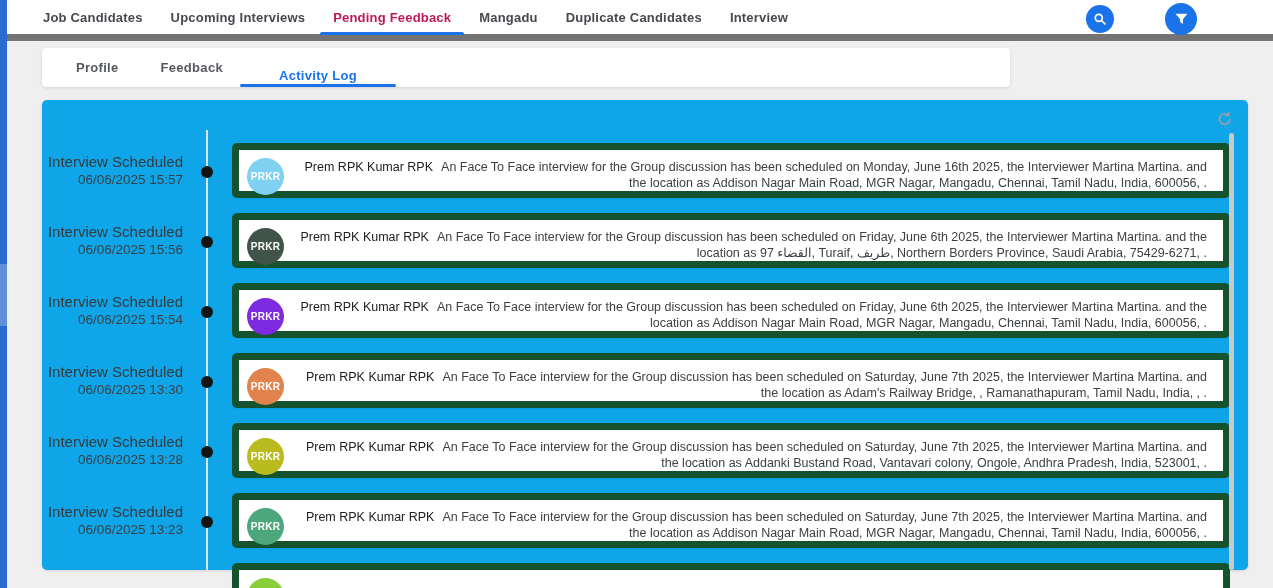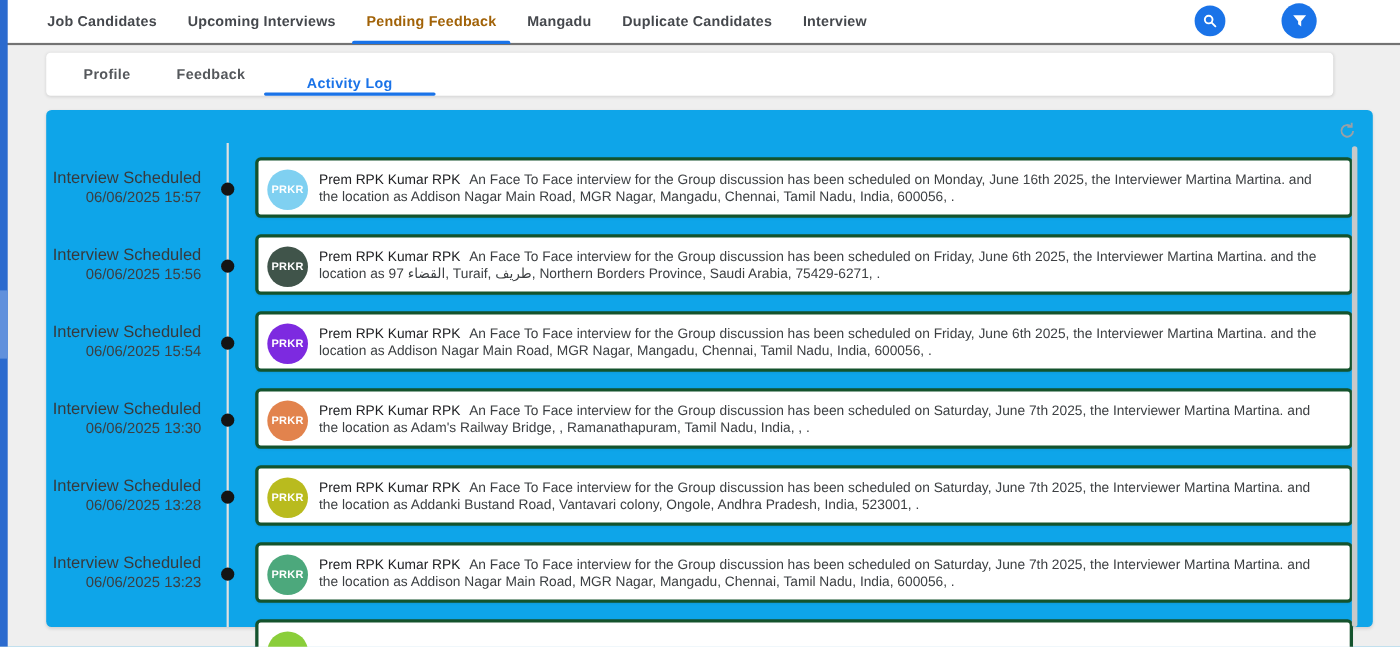--- a/index.html
+++ b/index.html
@@ -11,44 +11,44 @@
     color:#3d4043;
   }
 
   
   .left-strip { position:absolute; left:0; top:0; width:7px; height:588px; background:#2b6ace; z-index:40; }
   .left-strip-thumb { position:absolute; left:0; top:264px; width:7px; height:62px; background:#6090dc; }
 
   
   .top-nav {
     position:absolute; left:0; top:0; width:1273px; height:41px;
-    background:#fff; border-bottom:2px solid #737373; z-index:10;
+    background:#fff; border-bottom:7px solid #737373; z-index:10;
     display:flex; align-items:stretch; padding-left:30px;
   }
   .nav-items { display:flex; align-items:stretch; }
   .nav-item {
     display:flex; align-items:center; padding:0 13px; margin-right:2px;
     font-size:13px; font-weight:700; color:#45484d; letter-spacing:.2px;
     position:relative; cursor:pointer; white-space:nowrap;
   }
-  .nav-item.active { color:#a16207; }
+  .nav-item.active { color:#be185d; }
   .nav-item.active::after {
     content:""; position:absolute; left:0; right:0; bottom:-1px; height:3px;
     background:#1a73e8; border-radius:2px 2px 0 0;
   }
   .circle-btn {
     position:absolute; border-radius:50%; background:#1a73e8;
     display:flex; align-items:center; justify-content:center; cursor:pointer;
   }
   .search-btn { left:1086px; top:5px; width:28px; height:28px; }
   .filter-btn { left:1165px; top:3px; width:32px; height:32px; }
 
   
   .tab-bar {
-    position:absolute; left:42px; top:48px; width:1170px; height:39px;
+    position:absolute; left:42px; top:48px; width:968px; height:39px;
     background:#fff; border-radius:4px; box-shadow:0 1px 3px rgba(0,0,0,.12);
     display:flex; align-items:stretch; padding-left:13px; z-index:5;
   }
   .tab-item {
     display:flex; align-items:center; padding:0 21px;
     font-size:13px; font-weight:700; color:#55585c; letter-spacing:.3px;
     position:relative; cursor:pointer; white-space:nowrap;
   }
   .tab-item:nth-of-type(3) { margin-left:14px; }
   .tab-item.active { color:#1a73e8;margin-top:15px; }
@@ -72,22 +72,23 @@
   .entry-row { position:absolute; left:0; width:100%; height:70px; }
   .entry-label { position:absolute; left:0; top:9px; width:141px; text-align:right; }
   .entry-status { font-size:15px; color:#373a3d; line-height:19px; }
   .entry-time { font-size:13.5px; color:#3c3f42; line-height:18px; }
   .entry-dot {
     position:absolute; left:159px; top:23px; width:12px; height:12px;
     border-radius:50%; background:#141414; z-index:2;
   }
   .entry-card {
     position:absolute; left:190px; right:18px; top:0; height:55px;
-    background:#fff; border:3px solid #14532d; border-radius:5px;
+    background:#fff; border:7px solid #14532d; border-radius:5px;
     box-shadow:0 1px 2px rgba(0,0,0,.06);
+    text-align:right;
   }
   .entry-avatar {
     position:absolute; left:8px; top:8px; width:37px; height:37px; border-radius:50%;
     color:#fff; font-weight:700; font-size:10px; letter-spacing:.3px;
     display:flex; align-items:center; justify-content:center;
   }
   .entry-text {
     margin:9px 16px 0 55px; font-size:12.5px; line-height:16px; color:#3d4043;
   }
   .entry-name { font-weight:400; color:#202124; margin-right:8px; }

